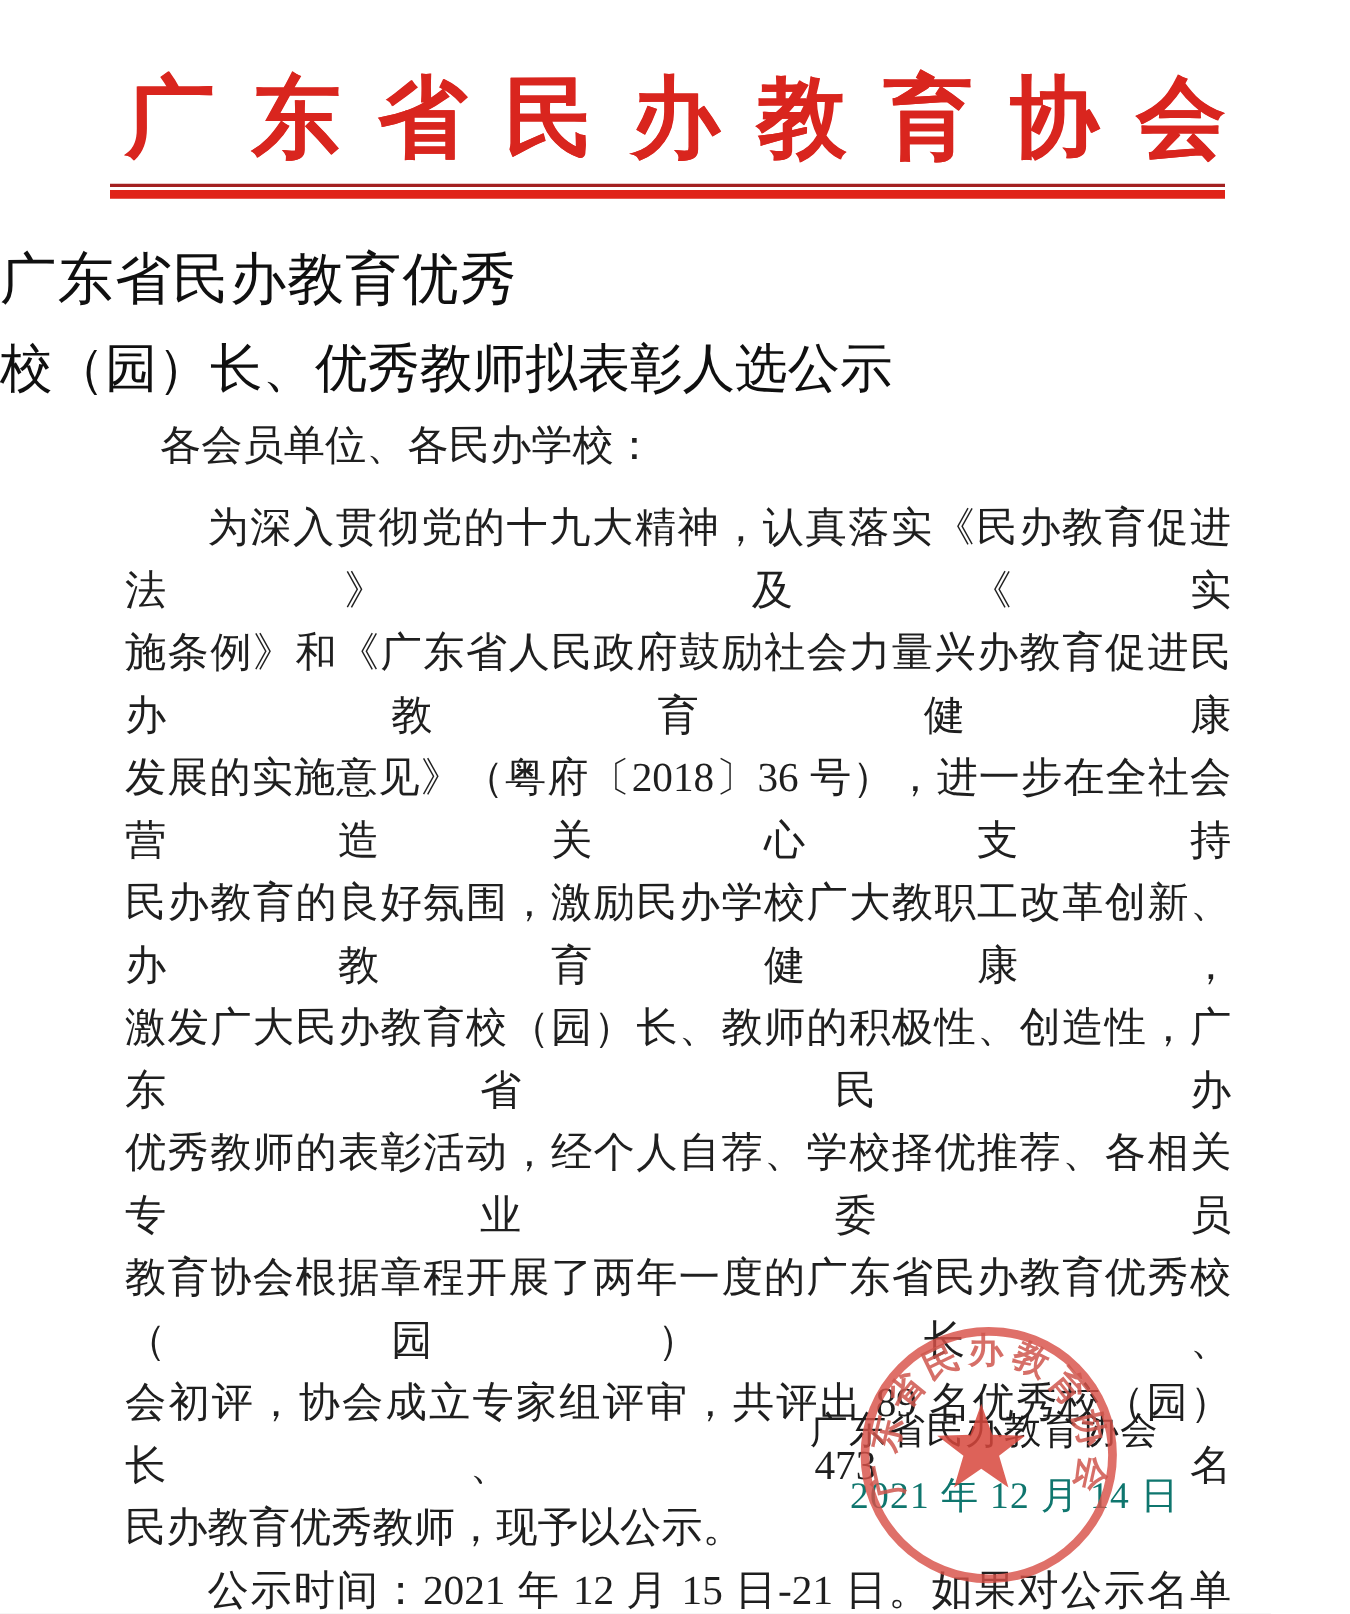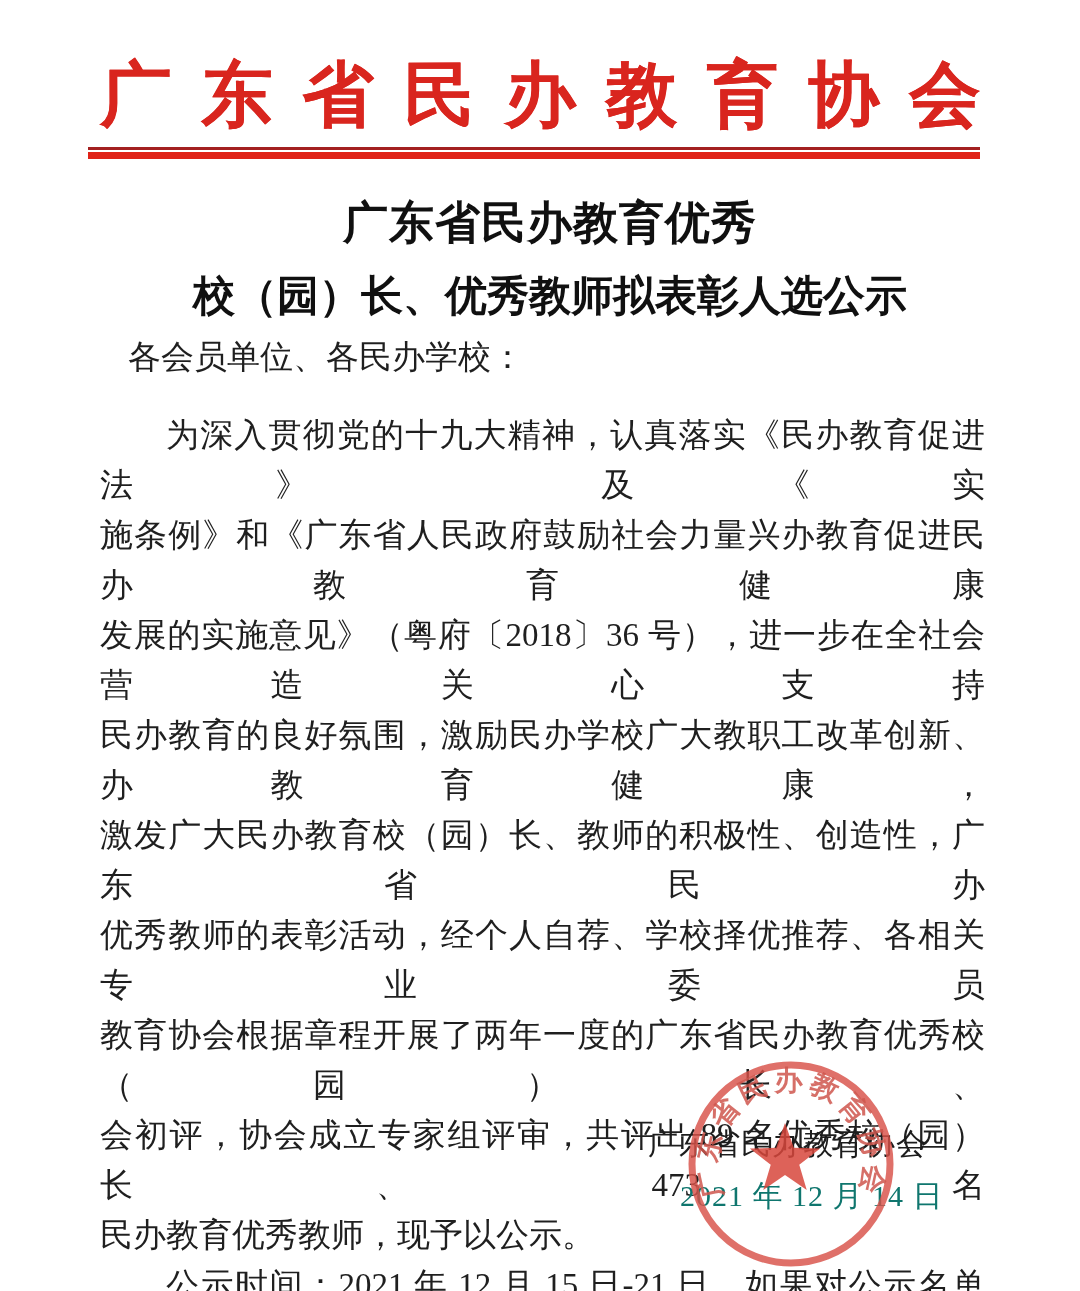--- a/index.html
+++ b/index.html
@@ -35,21 +35,21 @@
     width: 892px;
     height: 12px;
     background: linear-gradient(
       #a32020 0 3px,
       #ffffff 3px 5px,
       #e02318 5px 12px
     );
   }
 
   
-  .doc-title { text-align: center; font-weight: bold; color: #101010; padding-left: 20px; }
+  .doc-title { text-align: left; font-weight: normal; color: #101010; }
   .doc-title .t1 {
     margin-top: 38px;
     font-size: 45px;
     line-height: 52px;
     letter-spacing: 1px;
   }
   .doc-title .t2 {
     margin-top: 21px;
     font-size: 42px;
     line-height: 52px;
@@ -59,21 +59,21 @@
   .body-text {
     margin: 0 95px 0 100px;   
     font-size: 33px;
     line-height: 50px;
     text-align: justify;
   }
   .salutation { margin-top: 10px; margin-left: 28px; }
   .bl  { text-align: justify; text-align-last: justify; }
   .bl-last { text-align: left; text-align-last: auto; }
   .ind { text-indent: 66px; }
-  .para-gap { margin-top: 28px; }
+  .para-gap { margin-top: 16px; }
 
   
   .sig-org {
     position: absolute;
     left: 648px;
     top: 1124px;
     font-size: 30px;
     letter-spacing: 1px;
     color: #1c1c1c;
   }

